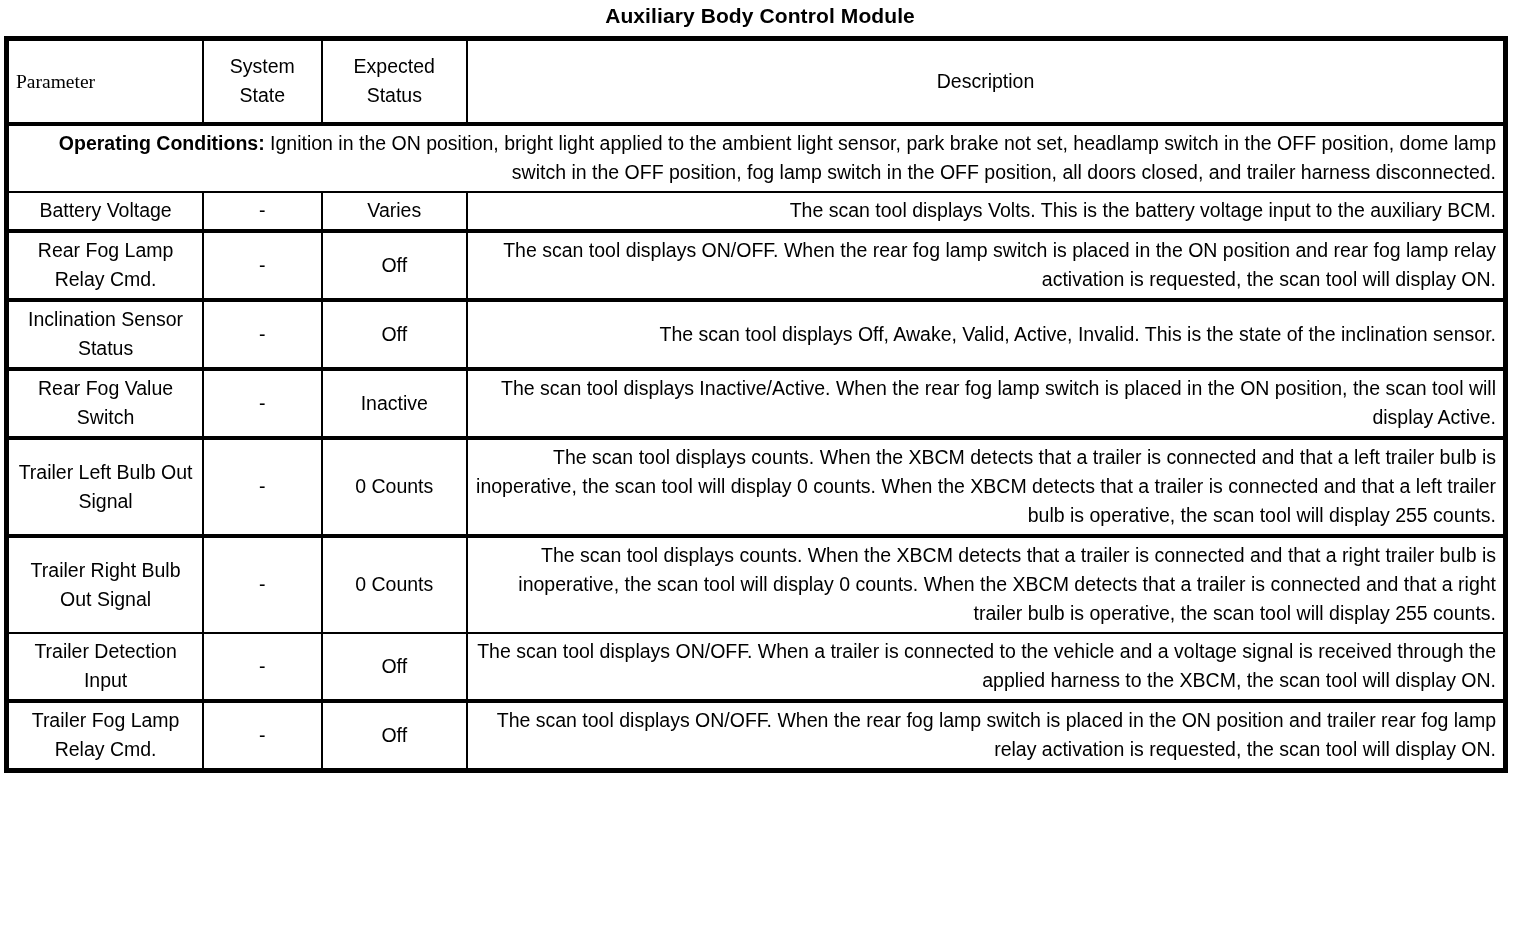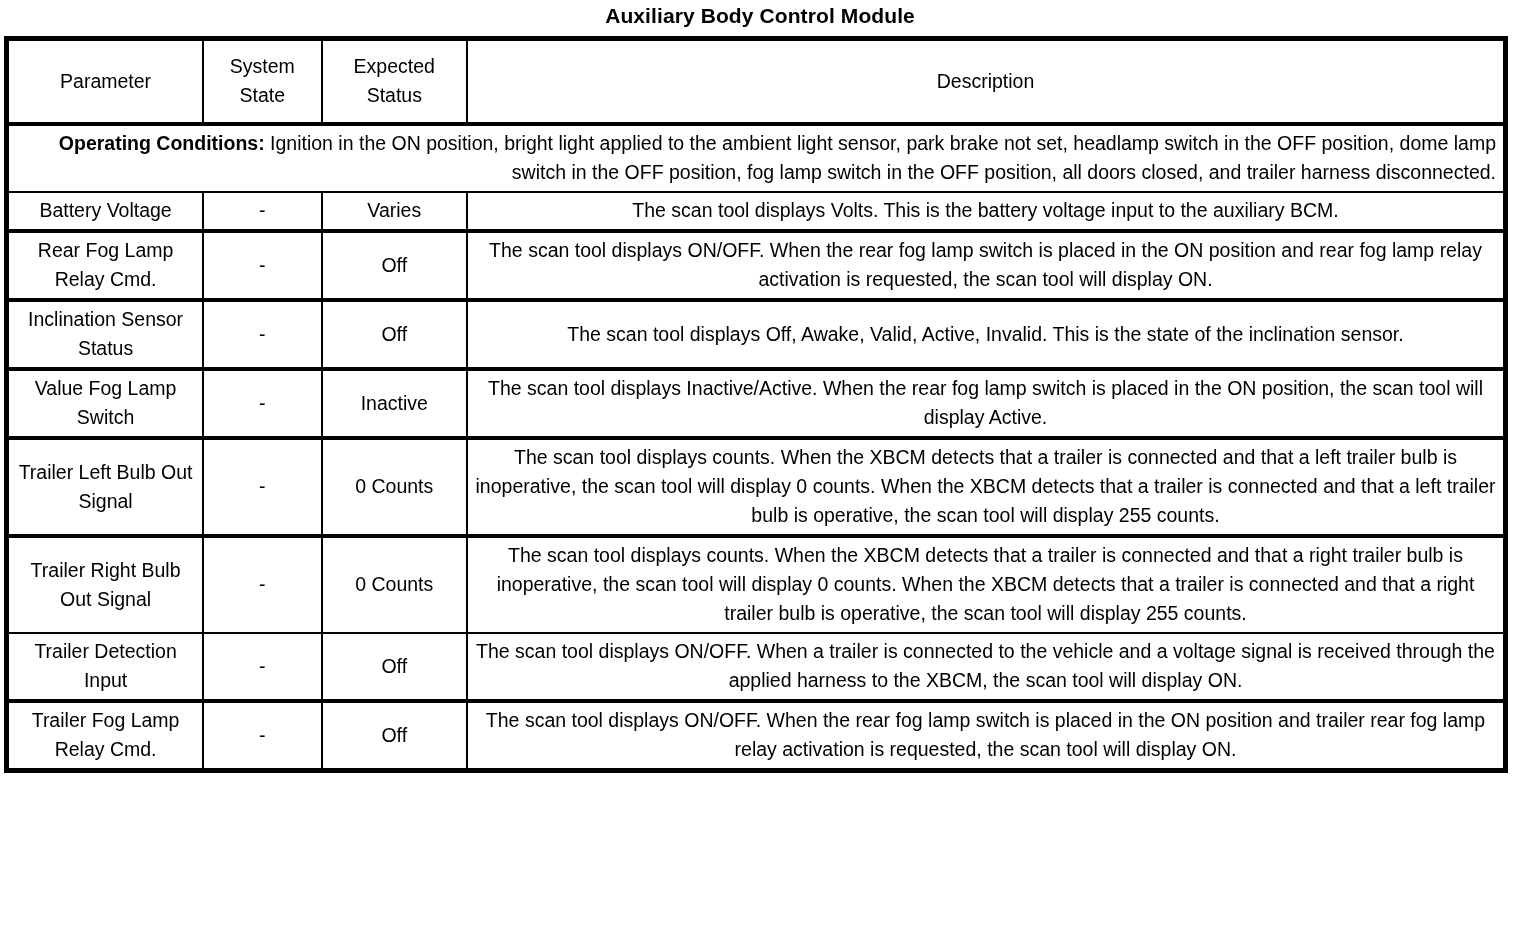--- a/index.html
+++ b/index.html
@@ -62,21 +62,21 @@
   
   thead th {
     font-weight: bold;
     text-align: center;
     vertical-align: bottom;
     font-size: 20.5px;
     line-height: 27px;
     height: 74px;
     padding-bottom: 8px;
   }
-  thead th.th-param { text-align: center; }
+  thead th.th-param { text-align: left; font-family: Liberation Serif, serif; }
 
   tr.header-row th {
     border-bottom: 4px solid #000;
   }
 
   
   td.op-cond {
     text-align: right;
     font-size: 19.5px;
     line-height: 29.5px;
@@ -88,21 +88,21 @@
   td.cell-param {
     text-align: center;
     vertical-align: middle;
   }
   td.cell-state,
   td.cell-expected {
     text-align: center;
     vertical-align: middle;
   }
   td.cell-desc {
-    text-align: center;
+    text-align: right;
     vertical-align: middle;
     padding-left: 9px;
     padding-right: 9px;
   }
 
   
   tr.sep-thick > td { border-top: 4px solid #000; }
 </style>
 </head>
 <body>
@@ -150,21 +150,21 @@
           <td class="cell-expected">Off</td>
           <td class="cell-desc">The scan tool displays ON/OFF. When the rear fog lamp switch is placed in the ON position and rear fog lamp relay activation is requested, the scan tool will display ON.</td>
         </tr>
         <tr class="sep-thick">
           <td class="cell-param">Inclination Sensor Status</td>
           <td class="cell-state">-</td>
           <td class="cell-expected">Off</td>
           <td class="cell-desc">The scan tool displays Off, Awake, Valid, Active, Invalid. This is the state of the inclination sensor.</td>
         </tr>
         <tr class="sep-thick">
-          <td class="cell-param">Value Fog Lamp Switch</td>
+          <td class="cell-param">Rear Fog Value Switch</td>
           <td class="cell-state">-</td>
           <td class="cell-expected">Inactive</td>
           <td class="cell-desc">The scan tool displays Inactive/Active. When the rear fog lamp switch is placed in the ON position, the scan tool will display Active.</td>
         </tr>
         <tr class="sep-thick">
           <td class="cell-param">Trailer Left Bulb Out Signal</td>
           <td class="cell-state">-</td>
           <td class="cell-expected">0 Counts</td>
           <td class="cell-desc">The scan tool displays counts. When the XBCM detects that a trailer is connected and that a left trailer bulb is inoperative, the scan tool will display 0 counts. When the XBCM detects that a trailer is connected and that a left trailer bulb is operative, the scan tool will display 255 counts.</td>
         </tr>

